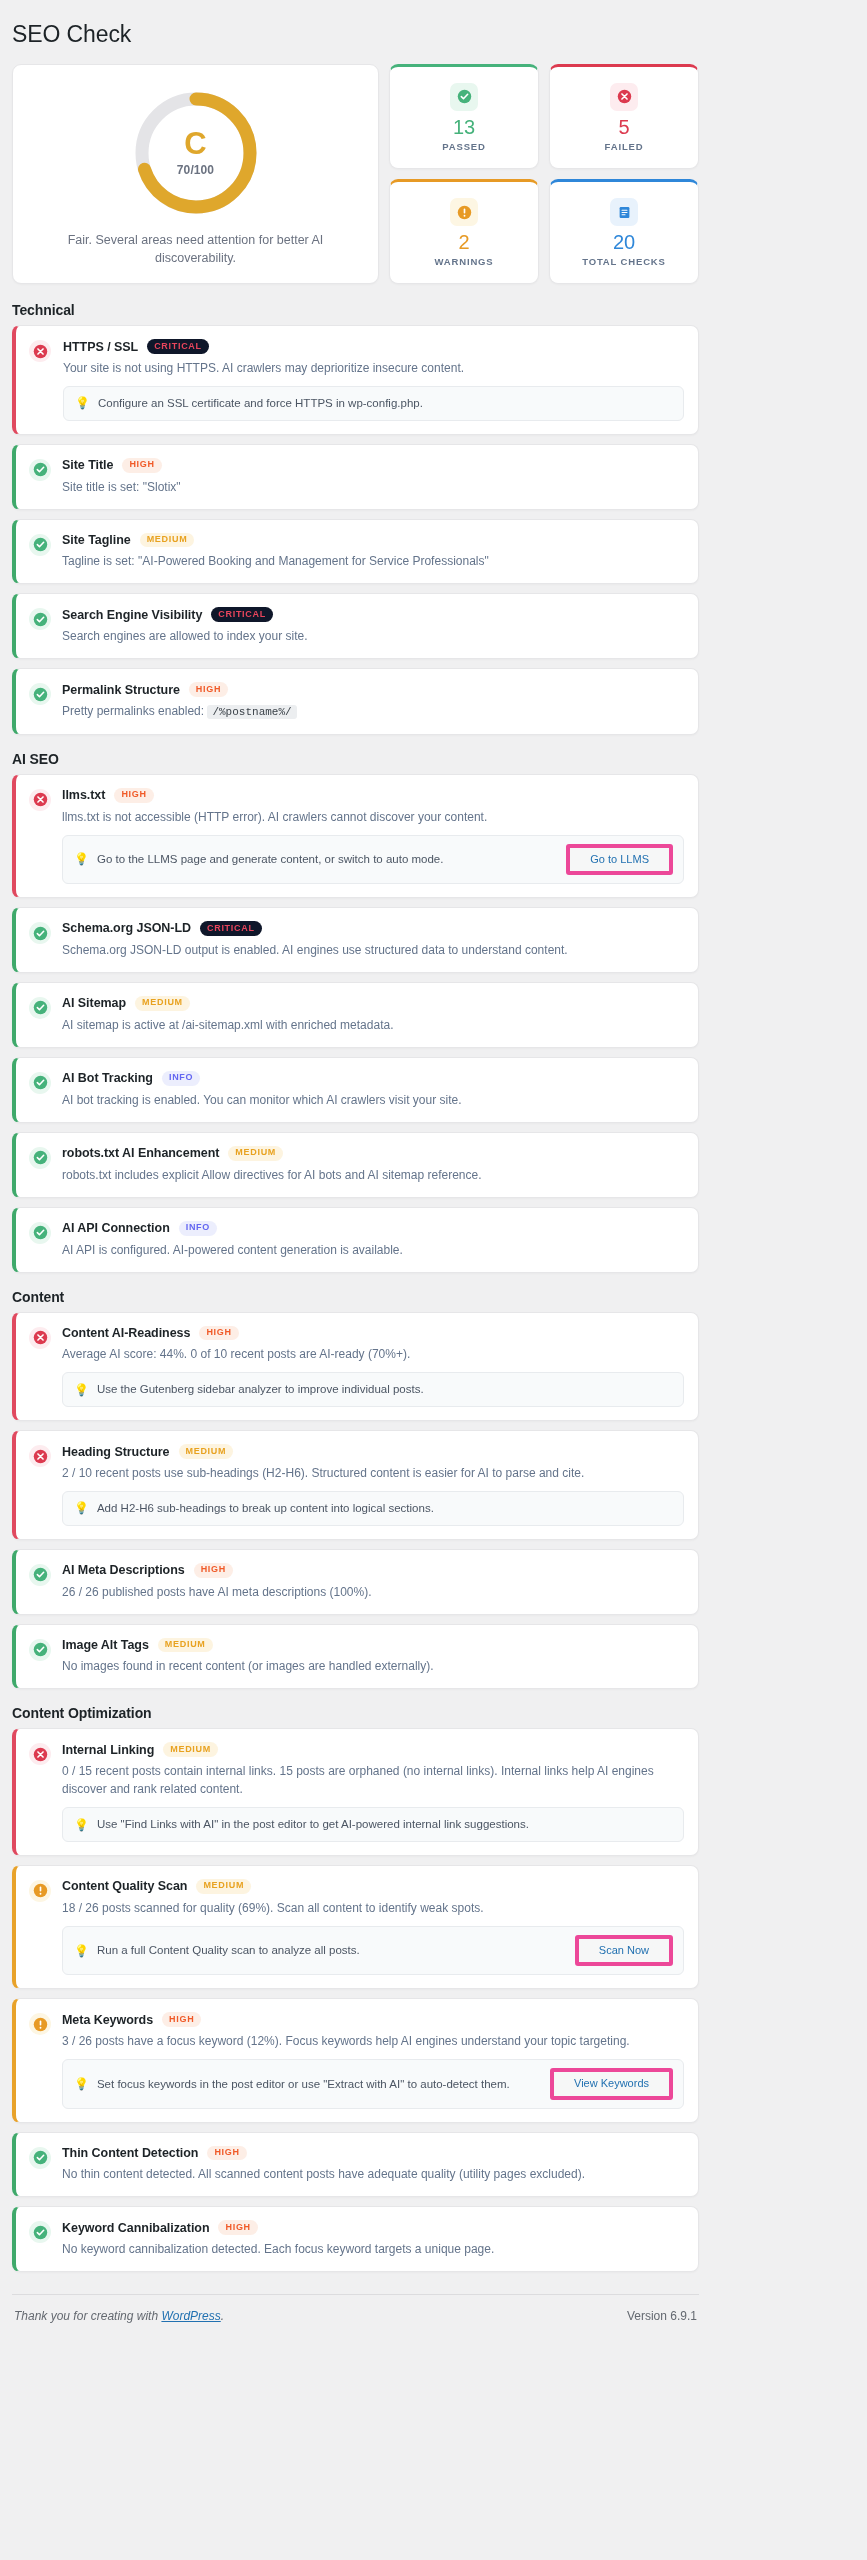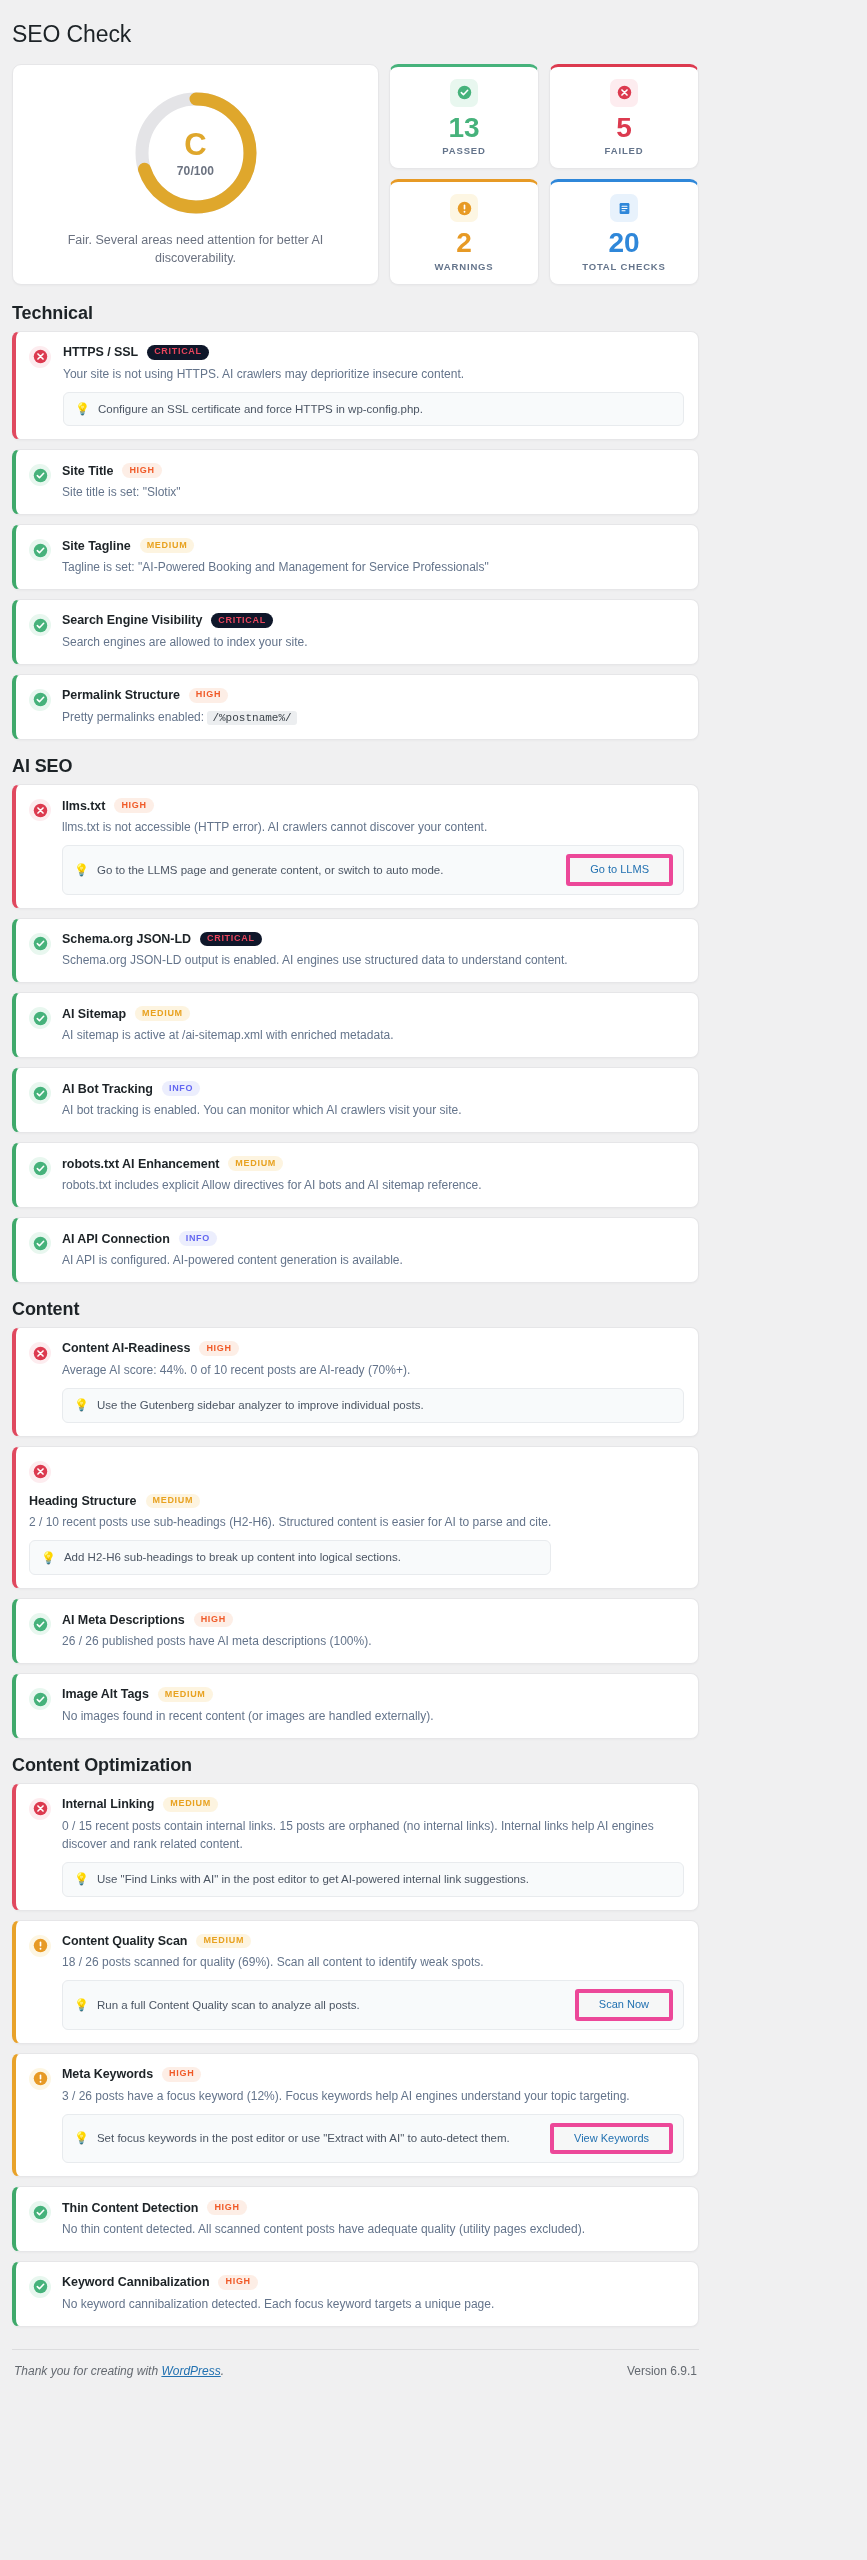--- a/index.html
+++ b/index.html
@@ -92,36 +92,36 @@
     box-shadow: 0 1px 2px rgba(0,0,0,0.03);
   }
   .stat-icon {
     width: 28px; height: 28px;
     border-radius: 7px;
     display: flex; align-items: center; justify-content: center;
     margin-bottom: 6px;
   }
   .stat-icon svg { display: block; }
   .stat-value {
-    font-size: 28px;
-    font-weight: 700;
+    font-size: 20px;
+    font-weight: 400;
     line-height: 1.05;
     margin-bottom: 3px;
   }
   .stat-label {
     font-size: 9.5px;
     font-weight: 700;
     letter-spacing: 0.85px;
     color: #64748b;
     text-transform: uppercase;
   }
 
   
   .section-title {
-    font-size: 18px;
+    font-size: 14px;
     font-weight: 700;
     color: #1d2327;
     margin: 16px 0 7px 0;
     letter-spacing: -0.1px;
   }
   .section-title:first-of-type { margin-top: 4px; }
 
   .check-card {
     background: #fff;
     border: 1px solid #e6e6e8;
@@ -490,21 +490,21 @@
             <span class="check-name">Content AI-Readiness</span>
             <span class="sev sev-high">HIGH</span>
           </div>
           <div class="check-msg">Average AI score: 44%. 0 of 10 recent posts are AI-ready (70%+).</div>
           <div class="fix-row">
             <span class="bulb">💡</span>
             <span class="fix-text">Use the Gutenberg sidebar analyzer to improve individual posts.</span>
           </div>
         </div>
       </div>
-      <div class="check-card" style="border-left-color: rgb(224, 73, 95); flex-direction: column;">
+      <div class="check-card" style="border-left-color: rgb(224, 73, 95);">
         <div class="check-badge-icon" style="background: rgb(253, 236, 239);">
           <svg width="15" height="15" viewBox="0 0 20 20">
             <circle cx="10" cy="10" r="9" fill="#dc3a4f"></circle>
             <path d="M6.6 6.6 L13.4 13.4 M13.4 6.6 L6.6 13.4" fill="none" stroke="#fff" stroke-width="2.1" stroke-linecap="round"></path>
           </svg>
         </div>
         <div class="check-body">
           <div class="check-head">
             <span class="check-name">Heading Structure</span>
             <span class="sev sev-medium">MEDIUM</span>

